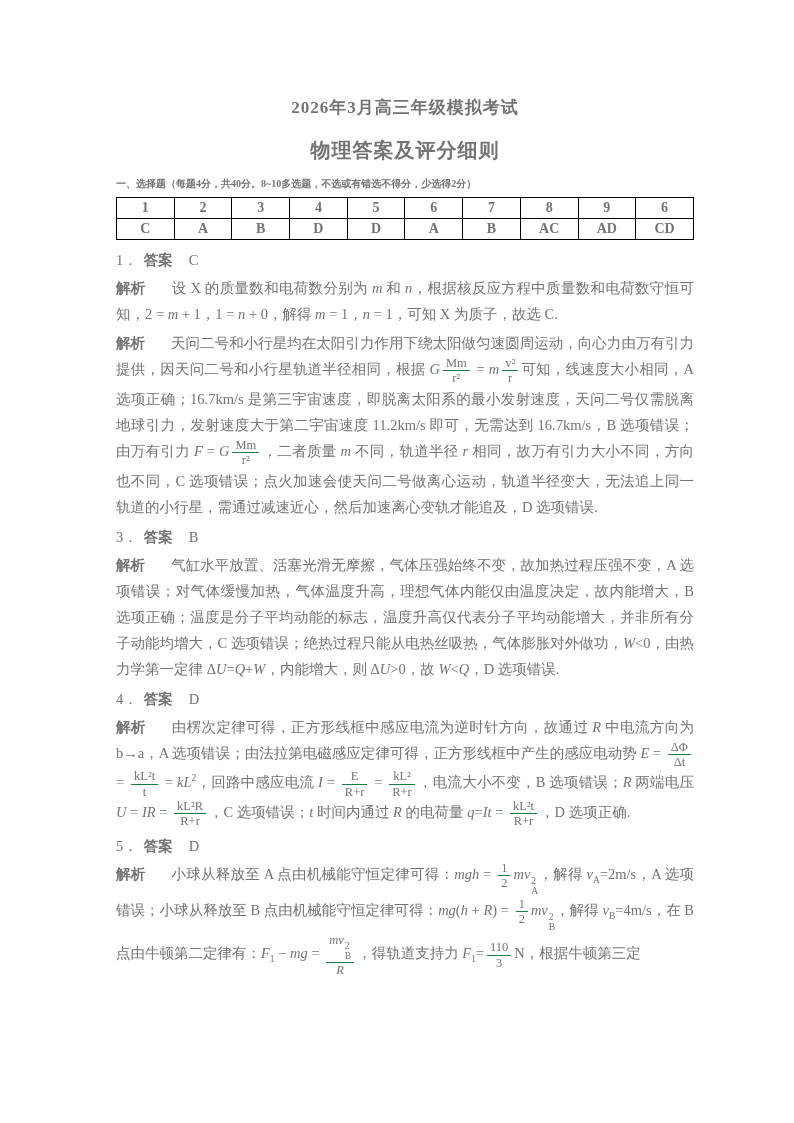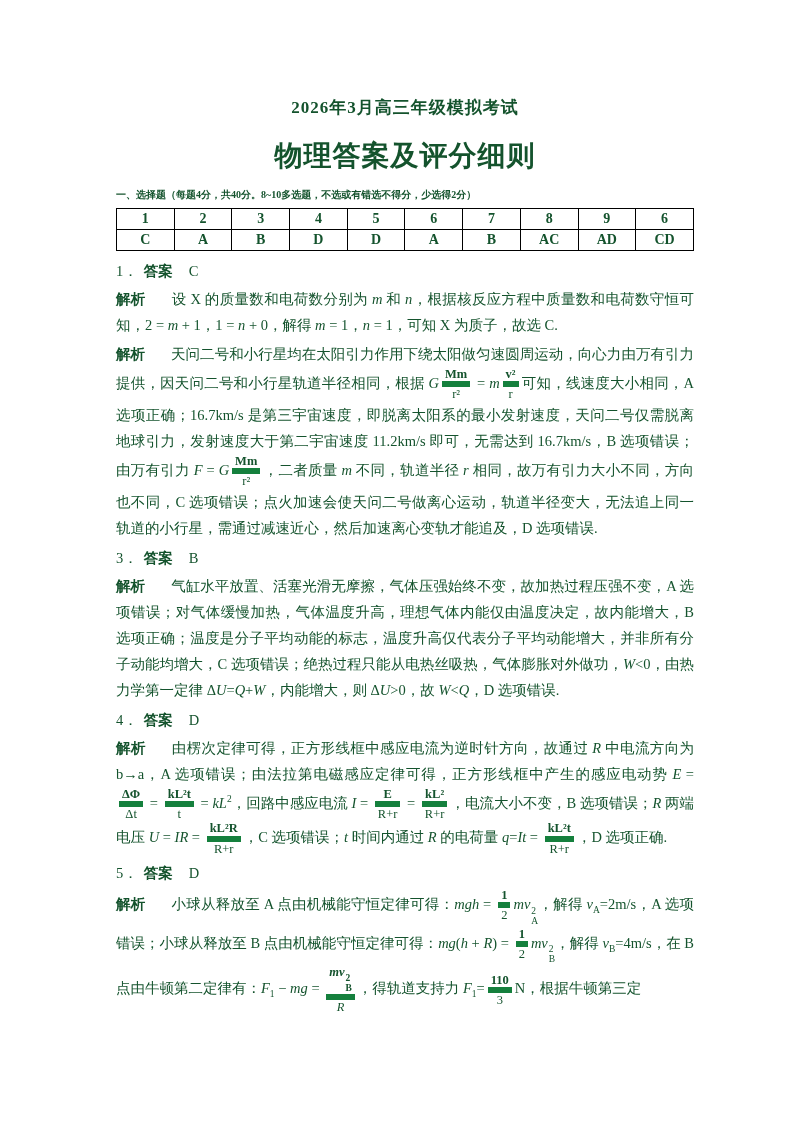--- a/index.html
+++ b/index.html
@@ -1,46 +1,46 @@
 <!DOCTYPE html>
 <html><head>
 <meta charset="utf-8">
 <style>
   * { margin:0; padding:0; box-sizing:border-box; }
   html,body { background:#ffffff; }
   .page {
     position:relative;
     width:794px; height:1123px;
     background:#ffffff;
-    color:#14532d;
+    color:#737373;
     padding:96px 100px 40px 116px;
     font-family:"Liberation Serif","DejaVu Serif",serif;
     font-size:14.5px;
     overflow:hidden;
   }
   .title { text-align:center; font-weight:bold; font-size:17px; margin-bottom:18px; letter-spacing:1px; }
-  .subtitle { text-align:center; font-weight:bold; font-size:28px; margin-bottom:13px; letter-spacing:1px; }
+  .subtitle { text-align:center; font-weight:bold; font-size:20px; margin-bottom:13px; letter-spacing:1px; }
   .section-heading { font-weight:bold; font-size:10px; margin-bottom:6px; }
   table.answers { width:100%; border-collapse:collapse; table-layout:fixed; margin-bottom:8px; border:1.5px solid #000; }
   table.answers td {
     border:1px solid #000; text-align:center; font-weight:bold;
     height:21px; font-size:14px; padding:1px 0;
   }
   .answer-line { line-height:24px; margin:5px 0 3px 0; }
   .answer-line .label { font-weight:bold; margin-left:6px;text-align:right; }
   .answer-line .value { margin-left:16px; }
   .analysis { text-align:justify; line-height:26px; margin-bottom:3px; }
   .analysis .label { font-weight:bold; margin-right:26px; }
   i { font-style:italic; }
   sup, sub { font-size:9.5px; line-height:0; }
   .frac {
     display:inline-block; text-align:center; vertical-align:middle;
     margin:0 3px; font-size:12.5px; line-height:1.15;
   }
-  .frac .num { display:block; border-bottom:6px solid #15803d; padding:0 3px;font-weight:bold; }
+  .frac .num { display:block; border-bottom:1px solid #15803d; padding:0 3px; }
   .frac .den { display:block; padding:0 3px; }
   .ss {
     display:inline-flex; flex-direction:column; align-items:flex-start;
     font-size:9.5px; line-height:1.05; vertical-align:-5px; margin-left:1px;
   }
 </style>
 </head>
 <body>
 
 <div class="page">

